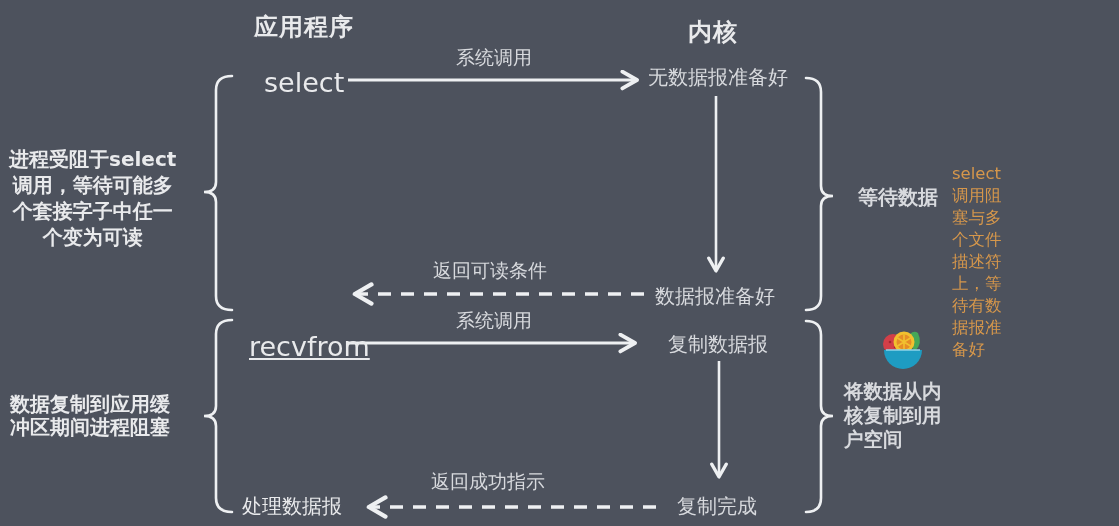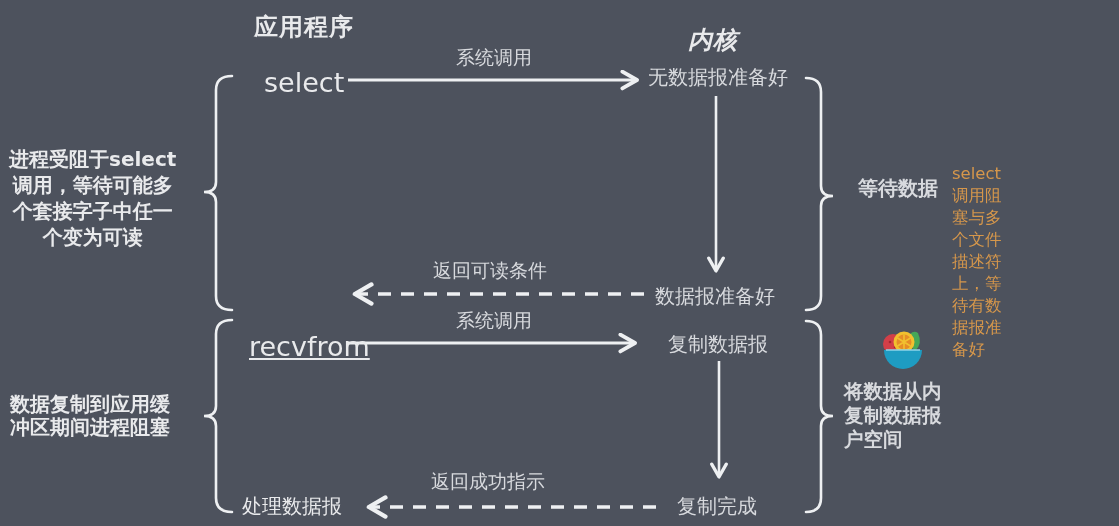--- a/index.html
+++ b/index.html
@@ -66,21 +66,21 @@
       <path d="M918,333 Q923,344 915,351 Q907,344 910,334 Q914,330 918,333 Z" fill="#46a758"></path>
       <circle cx="904" cy="342" r="10.5" fill="#f2c02f"></circle>
       <circle cx="904" cy="342" r="7.5" fill="#e58d27"></circle>
       <path d="M904,342 L904,334.5 M904,342 L910.5,338 M904,342 L910.5,346 M904,342 L897.5,338 M904,342 L897.5,346 M904,342 L904,349.5" stroke="#f2c02f" stroke-width="1.6" fill="none"></path>
       <path d="M884,350 A19 19 0 0 0 922,350 Z" fill="#1e9cc2"></path>
       <path d="M886,350 L920,350" stroke="#8fd4e8" stroke-width="1.4"></path>
     </g>
   </svg>
 
   <div class="t hdr" style="left:254px;top:11px;">应用程序</div>
-  <div class="t hdr" style="left:688px;top:24px;font-style:italic;">内核</div>
+  <div class="t hdr" style="left:688px;top:16px;">内核</div>
 
   <div class="t fn" style="left:264px;top:67px;">select</div>
   <div class="t albl" style="left:424px;top:45px;">系统调用</div>
   <div class="t node" style="left:648px;top:64px;">无数据报准备好</div>
 
   <div class="t node" style="left:655px;top:283px;">数据报准备好</div>
   <div class="t albl" style="left:420px;top:258px;">返回可读条件</div>
 
   <div class="t fn" style="left:249px;top:331px;text-decoration:underline;">recvfrom</div>
   <div class="t albl" style="left:424px;top:308px;">系统调用</div>
@@ -90,21 +90,21 @@
   <div class="t albl" style="left:418px;top:469px;">返回成功指示</div>
   <div class="t node" style="left:677px;top:493px;">复制完成</div>
 
   <div class="t note" style="left:9px;top:146px;text-align:center;">进程受阻于select
 调用，等待可能多
 个套接字子中任一
 个变为可读</div>
   <div class="t note note2" style="left:10px;top:393px;">数据复制到应用缓
 冲区期间进程阻塞</div>
 
-  <div class="t waitlbl" style="left:858px;top:175px;font-family:Liberation Mono, monospace;">等待数据</div>
+  <div class="t waitlbl" style="left:858px;top:184px;font-family:Liberation Mono, monospace;">等待数据</div>
   <div class="t orange" style="left:952px;top:163px;">select调用阻塞与多
 个文件描述符上，等
 待有数据报准备好</div>
   <div class="t copynote" style="left:844px;top:380px;">将数据从内
-复制数据报
+核复制到用
 户空间</div>
 
 </div>
 
 </body></html>

